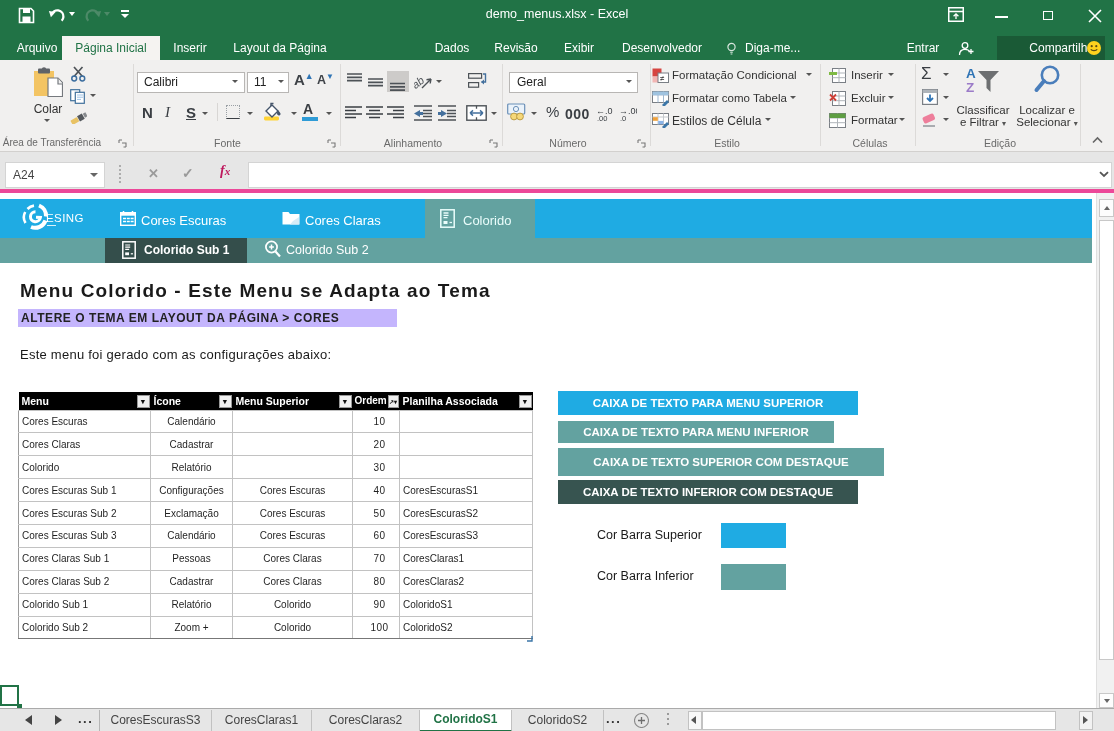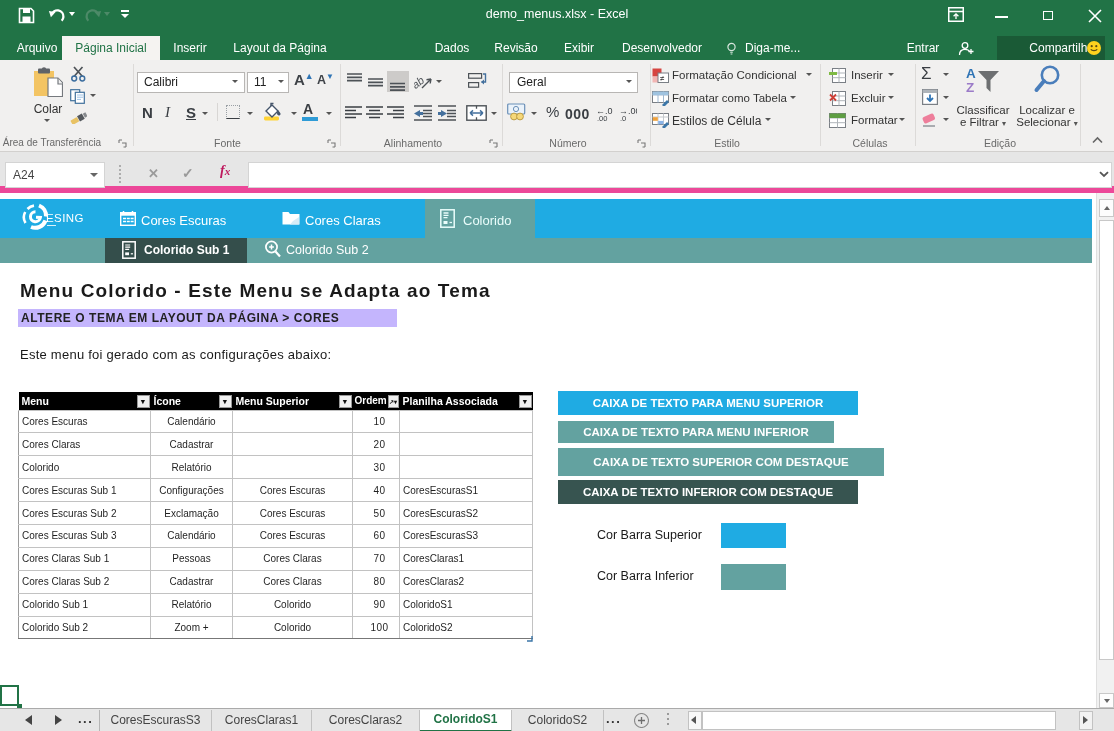--- a/index.html
+++ b/index.html
@@ -8,21 +8,21 @@
 .abs { position:absolute; }
 
 #titlebar { position:absolute; left:0; top:0; width:1114px; height:36px; background:#217346; }
 #tabrow { position:absolute; left:0; top:36px; width:1114px; height:24px; background:#217346; }
 .rtab { position:absolute; top:0; height:24px; color:#fff; font-size:12px; line-height:24px; text-align:center; }
 #ribbon { position:absolute; left:0; top:60px; width:1114px; height:92px; background:#f1f0ef; border-bottom:1px solid #d2d0ce; }
 .gsep { position:absolute; top:4px; height:82px; width:1px; background:#dcdad8; }
 .glabel { position:absolute; top:77px; font-size:10.5px; color:#6a6a6a; text-align:center; }
 .dlauncher { position:absolute; top:79px; width:10px; height:10px; }
 .dlauncher svg { display:block; }
-#formulabar { position:absolute; left:0; top:152px; width:1114px; height:41px; background:#e6e6e6; border-bottom:7px solid #ec4899; }
+#formulabar { position:absolute; left:0; top:152px; width:1114px; height:41px; background:#e6e6e6; border-bottom:4px solid #ec4899; }
 #namebox { position:absolute; left:5px; top:10px; width:100px; height:26px; background:#fff; border:1px solid #d4d4d4; font-size:12px; color:#444; line-height:24px; padding-left:7px; }
 #fxinput { position:absolute; left:248px; top:10px; width:864px; height:26px; background:#fff; border:1px solid #d4d4d4; }
 
 #sheet { position:absolute; left:0; top:193px; width:1096px; height:515px; background:#fff; overflow:hidden; }
 #bluebar { position:absolute; left:0; top:6px; width:1092px; height:39px; background:#1fabe3; }
 #sagebar { position:absolute; left:0; top:45px; width:1092px; height:25px; background:#63a2a0; }
 .menuitem { position:absolute; color:#fff; font-size:13px; }
 #coloridotab { position:absolute; left:425px; top:6px; width:110px; height:39px; background:#63a2a0; }
 #sub1 { position:absolute; left:105px; top:45px; width:142px; height:25px; background:#344e4b; }
 

